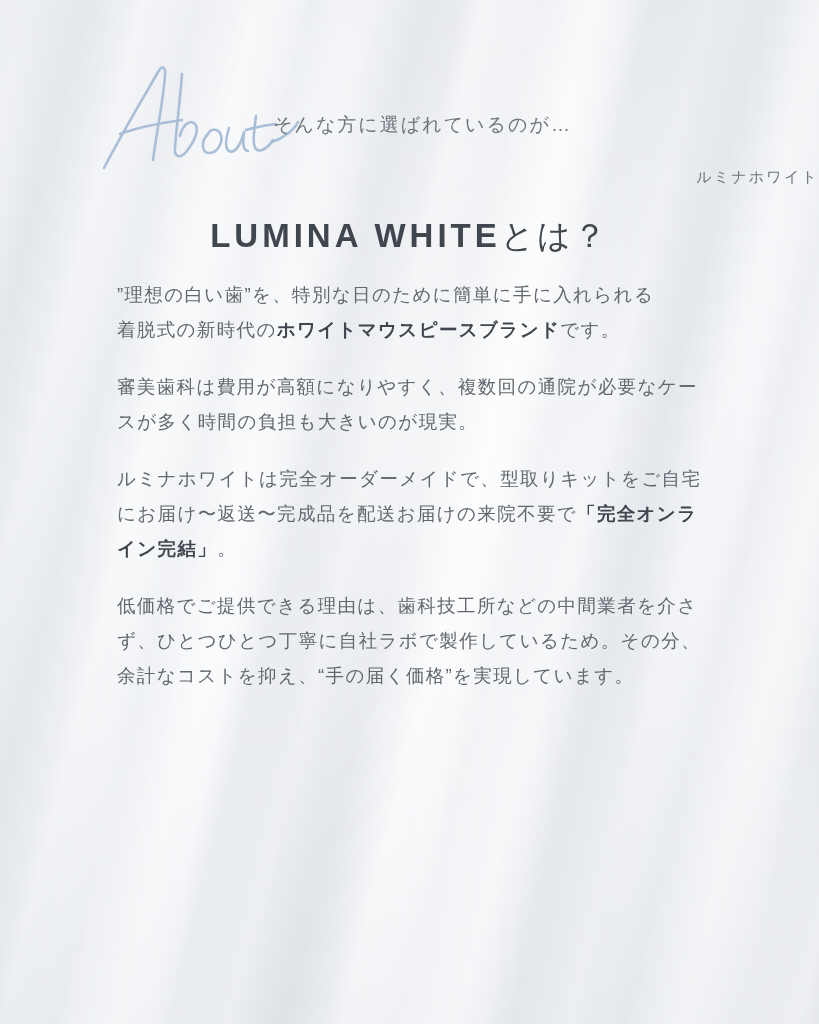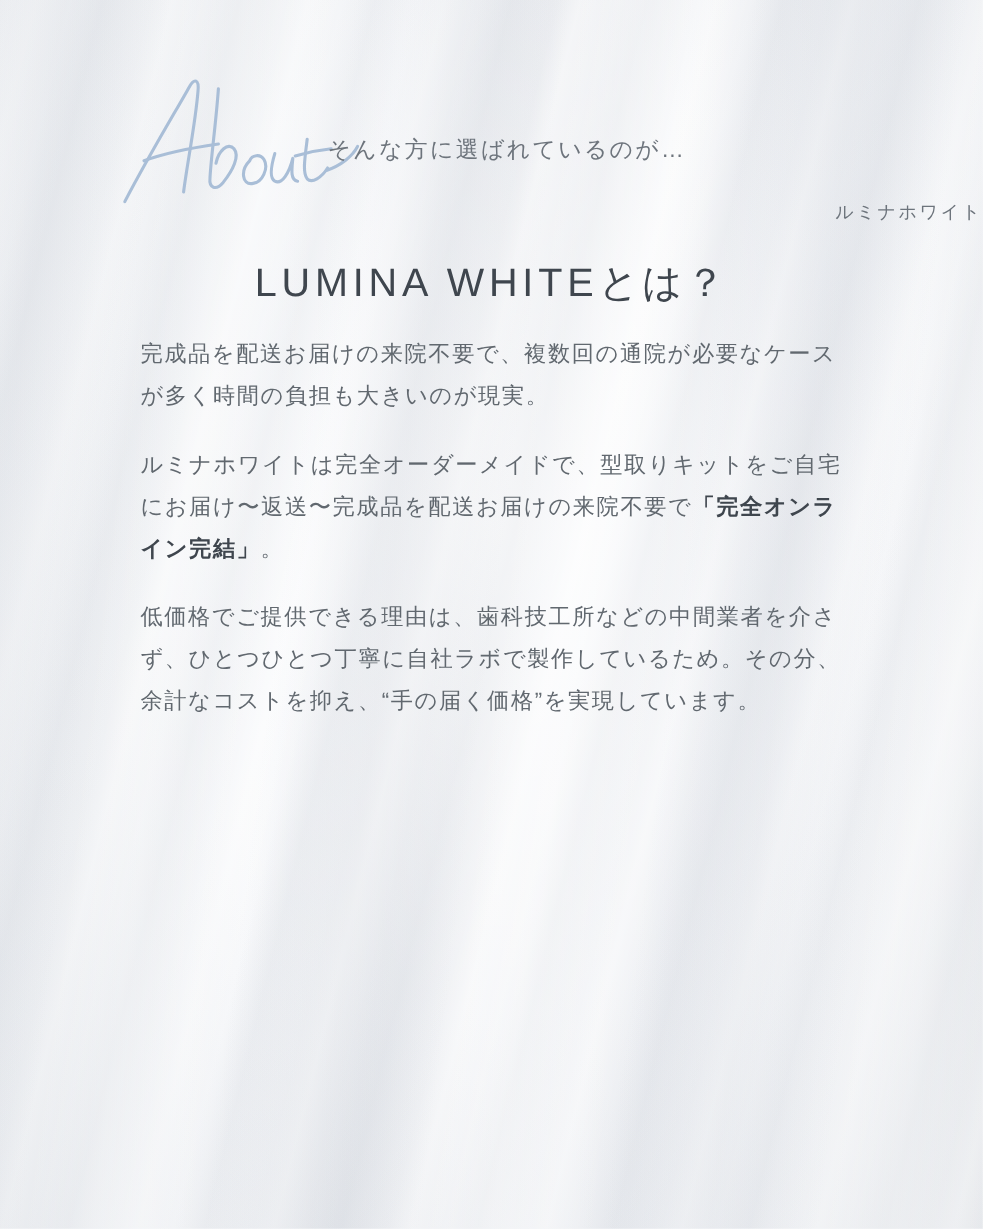--- a/index.html
+++ b/index.html
@@ -98,21 +98,21 @@
     position: absolute;
     top: 192px;
     left: 0; right: 0;
     text-align: center;
     font-size: 33px;
     letter-spacing: 2.5px;
     color: #3f464e;
     font-weight: 400;
     white-space: nowrap;
   }
-  .title-main .en { letter-spacing: 4px; }
+  .title-main .en { letter-spacing: 4px; font-weight: bold; }
 
   
   .body-copy {
     position: absolute;
     left: 117px;
     top: 277px;
     width: 600px;
     font-size: 18.5px;
     line-height: 35px;
     letter-spacing: 1.35px;
@@ -158,22 +158,26 @@
   <div class="lead">そんな方に選ばれているのが…</div>
 
   <div class="title-ruby">ルミナホワイト</div>
 
   <h1 class="title-main">
     <span class="en">LUMINA WHITE</span><span>とは？</span>
   </h1>
 
   <div class="body-copy">
 
+    <p>
+      <span>”理想の白い歯”を、特別な日のために簡単に手に入れられる</span><br>
+      <span>着脱式の新時代の</span><b>ホワイトマウスピースブランド</b><span>です。</span>
+    </p>
 
-    <p>完成品を配送お届けの来院不要で、複数回の通院が必要なケースが多く時間の負担も大きいのが現実。</p>
+    <p>審美歯科は費用が高額になりやすく、複数回の通院が必要なケースが多く時間の負担も大きいのが現実。</p>
 
     <p>
       <span>ルミナホワイトは完全オーダーメイドで、型取りキットをご自宅にお届け〜返送〜完成品を配送お届けの来院不要で</span><b>「完全オンライン完結」</b><span>。</span>
     </p>
 
 
 
     <p>低価格でご提供できる理由は、歯科技工所などの中間業者を介さず、ひとつひとつ丁寧に自社ラボで製作しているため。その分、余計なコストを抑え、“手の届く価格”を実現しています。</p>
 
   </div>

